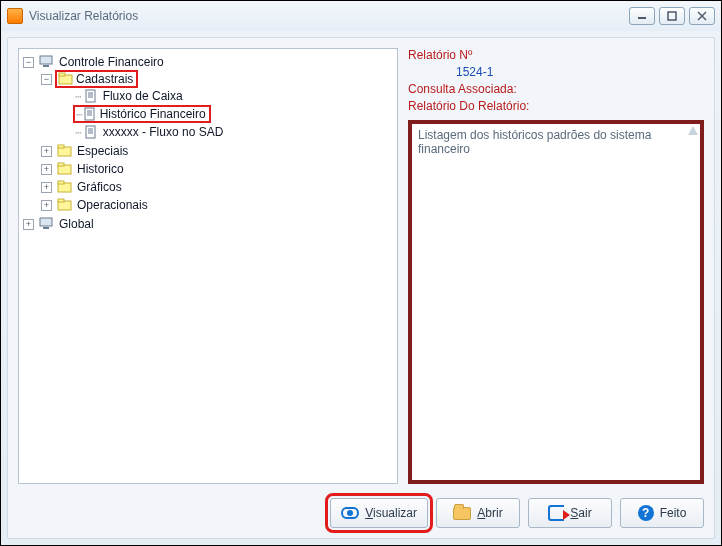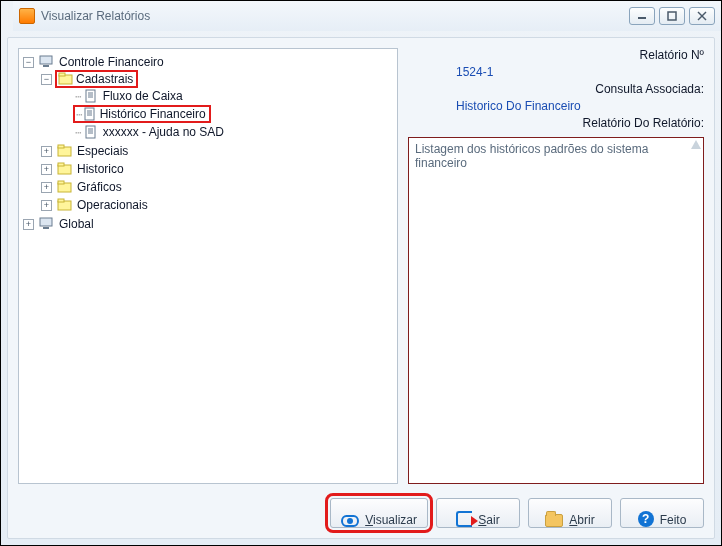--- a/index.html
+++ b/index.html
@@ -19,21 +19,20 @@
     background: linear-gradient(#eef3f8, #e5edf5);
     display: flex;
     flex-direction: column;
   }
   .titlebar {
     height: 30px;
     display: flex;
     align-items: center;
     padding: 0 6px;
     background: linear-gradient(#f3f7fb, #e6eef6);
-    margin-left: 12px;
   }
   .titlebar .app-icon {
     width: 16px; height: 16px;
     background: linear-gradient(#ffb347, #ff7b00);
     border: 1px solid #cc6600;
     border-radius: 2px;
     margin-right: 6px;
   }
   .titlebar .title { color: #5a6b7d; flex: 1; }
   .win-controls { display: flex; gap: 4px; }
@@ -69,26 +68,26 @@
     overflow: auto;
     padding: 4px 2px;
   }
   .detail-panel {
     flex: 1;
     display: flex;
     flex-direction: column;
     gap: 3px;
     min-width: 0;
   }
-  .detail-label { color: #0f172a; text-align: right; }
+  .detail-label { color: #b91c1c; }
   .detail-link { color: #1a4db3; margin-left: 48px; }
   .desc-box {
     flex: 1;
     background: #fff;
-    border: 1px solid #7f1d1d;
+    border: 4px solid #7f1d1d;
     margin-top: 4px;
     padding: 4px 6px;
     color: #5a6b7d;
     position: relative;
     overflow: hidden;
   }
   .desc-box::after {
     content: '';
     position: absolute;
     right: 2px; top: 2px;
@@ -102,21 +101,21 @@
     gap: 8px;
     padding: 8px 10px 10px 10px;
   }
   .btn {
     min-width: 84px;
     height: 30px;
     border: 1px solid #a9b8c7;
     border-radius: 3px;
     background: linear-gradient(#fdfdfe, #e9eef4);
     display: flex;
-    align-items: flex-end;
+    align-items: center;
     justify-content: center;
     gap: 6px;
     padding: 0 10px;
     cursor: pointer;
     color: #2b3b4c;
   }
   .btn .uline { text-decoration: underline; }
   .btn-highlight {
     outline: 3px solid #e21b1b;
     outline-offset: 2px;
@@ -287,21 +286,21 @@
                       <span class="noexp"></span>
                       <span class="lines">⋯</span>
                       <span class="icon">
                         <svg width="14" height="14">
                             <rect x="2" y="1" width="9" height="12" fill="#fff" stroke="#6b7d90"></rect>
                             <line x1="4" y1="4" x2="9" y2="4" stroke="#6b7d90"></line>
                             <line x1="4" y1="6" x2="9" y2="6" stroke="#6b7d90"></line>
                             <line x1="4" y1="8" x2="9" y2="8" stroke="#6b7d90"></line>
                           </svg>
                       </span>
-                      <span class="node-label">xxxxxx - Ajuda no SAD</span>
+                      <span class="node-label">xxxxxx - Fluxo no SAD</span>
                     </div>
                   </li>
                 </ul>
               </li>
               <li>
                 <div class="row">
                   <span class="expander">+</span>
                   <span class="icon">
                     <svg width="16" height="14">
                         <rect x="1" y="3" width="13" height="9" fill="#fff59b" stroke="#c8b437"></rect>
@@ -361,41 +360,40 @@
               <span class="node-label">Global</span>
             </div>
           </li>
         </ul>
       </div>
 
       <div class="detail-panel">
         <div class="detail-label">Relatório Nº</div>
         <div class="detail-link">1524-1</div>
         <div class="detail-label">Consulta Associada:</div>
-        <div class="detail-link">Historico Do Financeiro</div>
         <div class="detail-label">Relatório Do Relatório:</div>
         <div class="desc-box">
           <span>Listagem dos históricos padrões do sistema financeiro</span>
         </div>
       </div>
 
     </div>
 
     <div class="button-row">
       <div class="btn btn-highlight">
         <span class="eye-icon"></span>
         <span><span class="uline">V</span><span>isualizar</span></span>
       </div>
       <div class="btn">
+        <span class="folder-open-icon"></span>
+        <span><span class="uline">A</span><span>brir</span></span>
+      </div>
+      <div class="btn">
         <span class="exit-icon"></span>
         <span><span class="uline">S</span><span>air</span></span>
-      </div>
-      <div class="btn">
-        <span class="folder-open-icon"></span>
-        <span><span class="uline">A</span><span>brir</span></span>
       </div>
       <div class="btn">
         <span class="help-icon">?</span>
         <span>Feito</span>
       </div>
     </div>
   </div>
 </div>
 
 </body></html>

